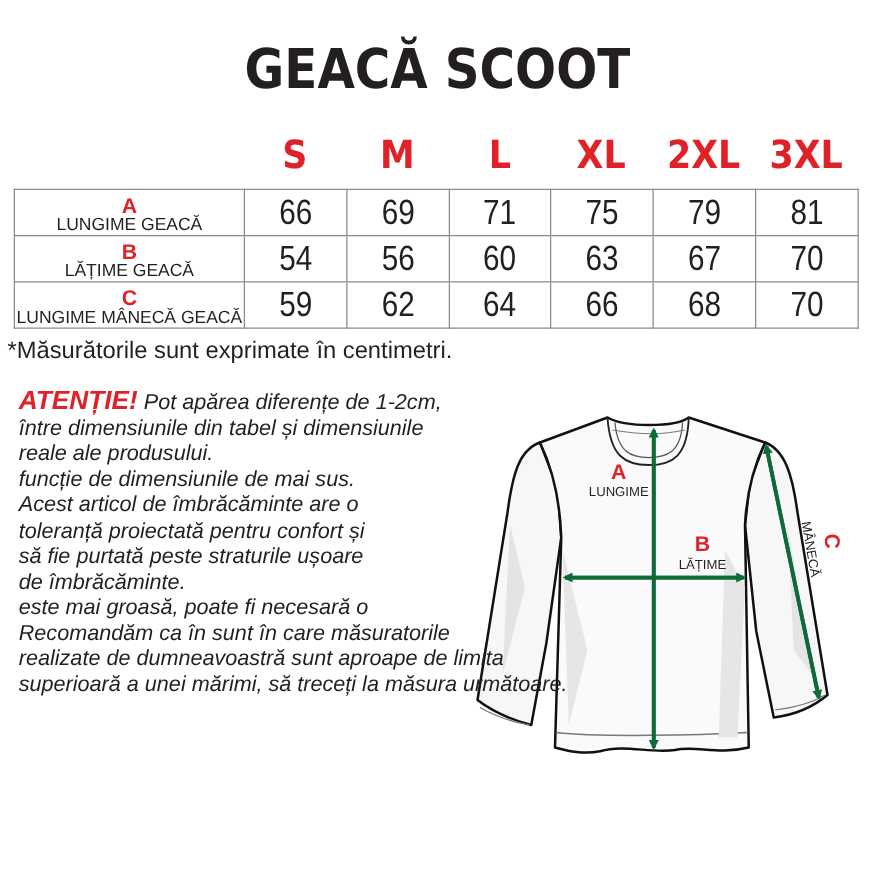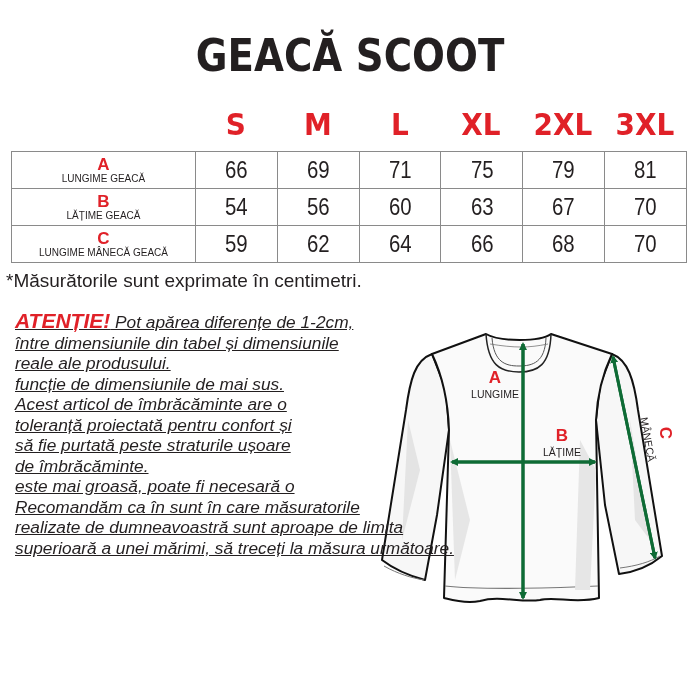--- a/index.html
+++ b/index.html
@@ -4,26 +4,26 @@
 <style>
   html, body { margin: 0; padding: 0; background: #ffffff; }
   body { width: 700px; height: 700px; position: relative; overflow: hidden; font-family: "Liberation Sans", sans-serif; color: #231f20; }
   .title { position: absolute; left: 0; top: 30px; width: 700px; text-align: center; font-family: "DejaVu Sans", sans-serif; font-weight: bold; font-size: 44px; letter-spacing: 0px; color: #231f20; transform: scaleX(0.88); transform-origin: 350px 0; }
   .sizes { position: absolute; top: 106px; left: 195px; width: 491px; display: flex; }
   .sizes span { flex: 1; text-align: center; color: #e02128; font-family: "DejaVu Sans", sans-serif; font-weight: bold; font-size: 31px; transform: scaleX(0.9); }
   table.size-table { position: absolute; left: 11px; top: 151px; width: 676px; border-collapse: collapse; }
   table.size-table td { border: 1.5px solid #8a8a8a; height: 36px; padding: 0; text-align: center; vertical-align: middle; }
   td.label { width: 183px; line-height: 1; }
   td.label .letter { display: block; color: #e02128; font-weight: bold; font-size: 17px; line-height: 16px; margin-top: 1px; }
-  td.label .desc { display: block; font-size: 10px; color: #231f20; line-height: 12px; }
-  td.val { font-size: 24px; color: #231f20; transform: scaleX(1); }
+  td.label .desc { display: block; font-size: 14px; color: #231f20; line-height: 12px; }
+  td.val { font-size: 28px; color: #231f20; transform: scaleX(1); }
   td.val span { display: inline-block; transform: scaleX(0.85); }
   .note { position: absolute; left: 6px; top: 270px; font-size: 19px; color: #231f20; }
   .warn { position: absolute; left: 15px; top: 311px; width: 560px; font-size: 17.3px; font-style: italic; line-height: 20.5px; color: #231f20; }
-  .warn .line { display: block; white-space: nowrap; text-decoration: underline; }
+  .warn .line { display: block; white-space: nowrap; }
   .warn .atentie { color: #e02128; font-weight: bold; font-size: 21px; }
   svg.jacket { position: absolute; left: 0; top: 0; }
   .lbl { position: absolute; text-align: center; }
   .lbl-letter { color: #e02128; font-weight: bold; font-size: 17px; }
   .lbl-text { font-size: 10.5px; color: #231f20; }
 </style>
 </head>
 <body>
 
 <div class="title">GEACĂ SCOOT</div>

